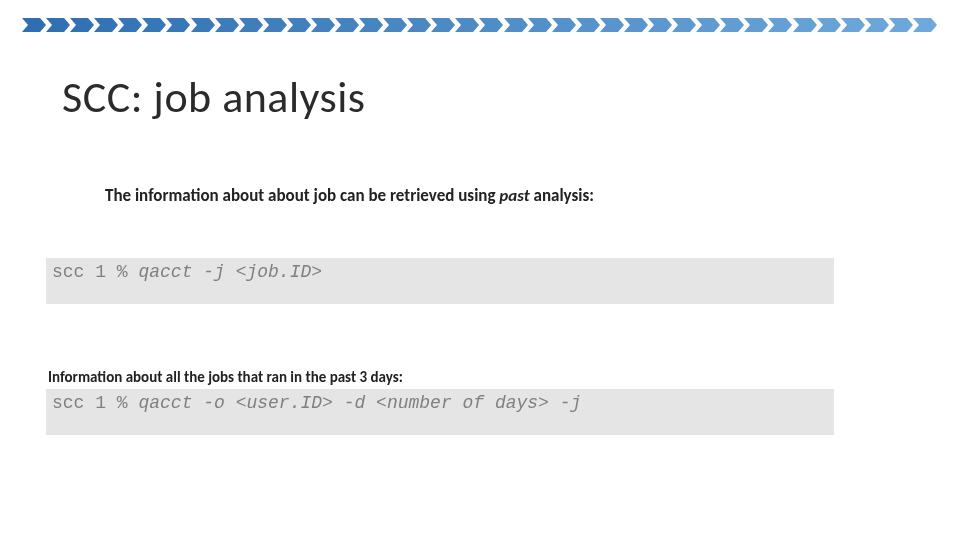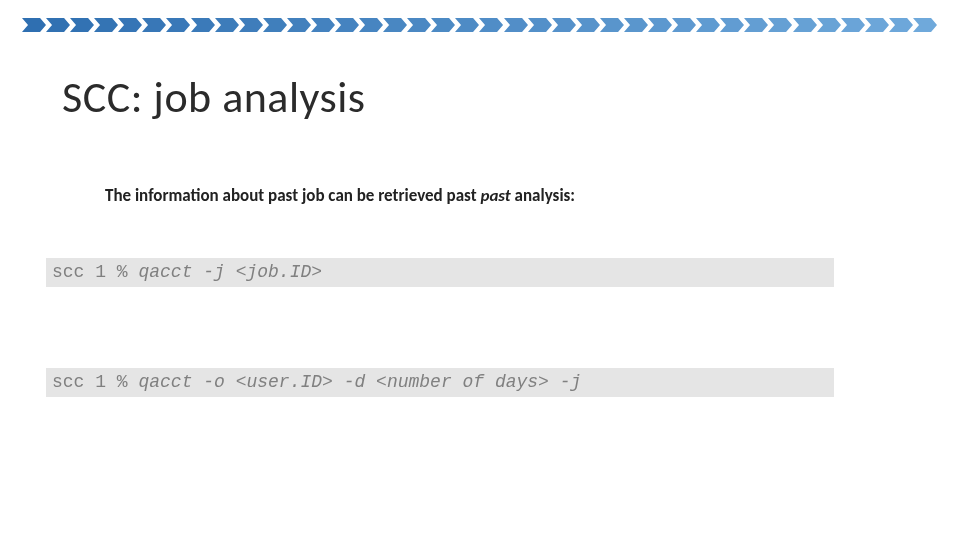--- a/index.html
+++ b/index.html
@@ -61,21 +61,21 @@
   .block2 { top: 368px; }
   .caption {
     font-size: 15px;
     font-weight: 600;
     color: #222;
     margin: 0 0 3px 2px;
   }
   .codebox {
     background: #e5e5e5;
     width: 788px;
-    padding: 4px 6px 5px 6px;
+    padding: 4px 6px 22px 6px;
     box-sizing: border-box;
   }
   .codebox .line {
     font-family: "Courier New", Courier, monospace;
     font-size: 18px;
     white-space: pre;
   }
   .codebox .prompt   { color: #808080; }
   .codebox .cmd      { color: #808080; font-style: italic; }
   .codebox .arg      { color: #808080; font-style: italic; }
@@ -272,26 +272,27 @@
     <div class="chev">
       <svg viewBox="0 0 24 14" preserveAspectRatio="none">
         <polygon points="0,0 18,0 24,7 18,14 0,14 6,7" fill="rgb(111,169,219)"></polygon>
       </svg>
     </div>
   </div>
 
 <div class="slide-title">SCC: job analysis</div>
 
 <div class="intro-text">
-  <span>The information about past job can be retrieved past </span><span class="cmdname">past</span><span> analysis:</span>
+  <span>The information about about job can be retrieved using </span><span class="cmdname">past</span><span> analysis:</span>
 </div>
 
 <div class="block block1">
   <div class="codebox">
     <div class="line"><span class="prompt">scc 1 % </span><span class="cmd">qacct -j </span><span class="arg">&lt;job.ID&gt;</span></div>
   </div>
 </div>
 
 <div class="block block2">
+  <div class="caption">Information about all the jobs that ran in the past 3 days:</div>
   <div class="codebox">
     <div class="line"><span class="prompt">scc 1 % </span><span class="cmd">qacct -o </span><span class="arg">&lt;user.ID&gt;</span><span class="cmd"> -d </span><span class="arg">&lt;number of days&gt;</span><span class="cmd"> -j</span></div>
   </div>
 </div>
 
 </body></html>

